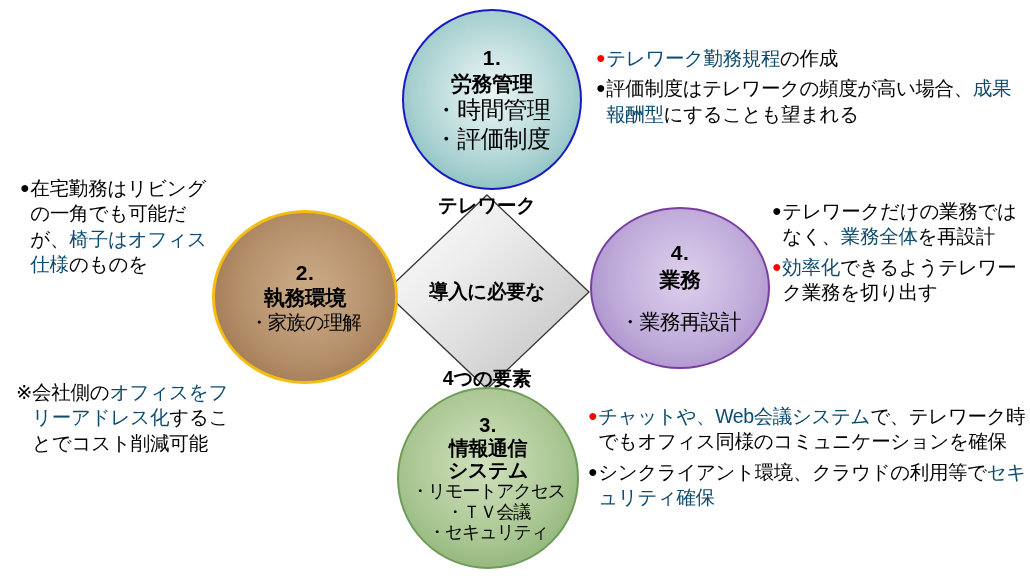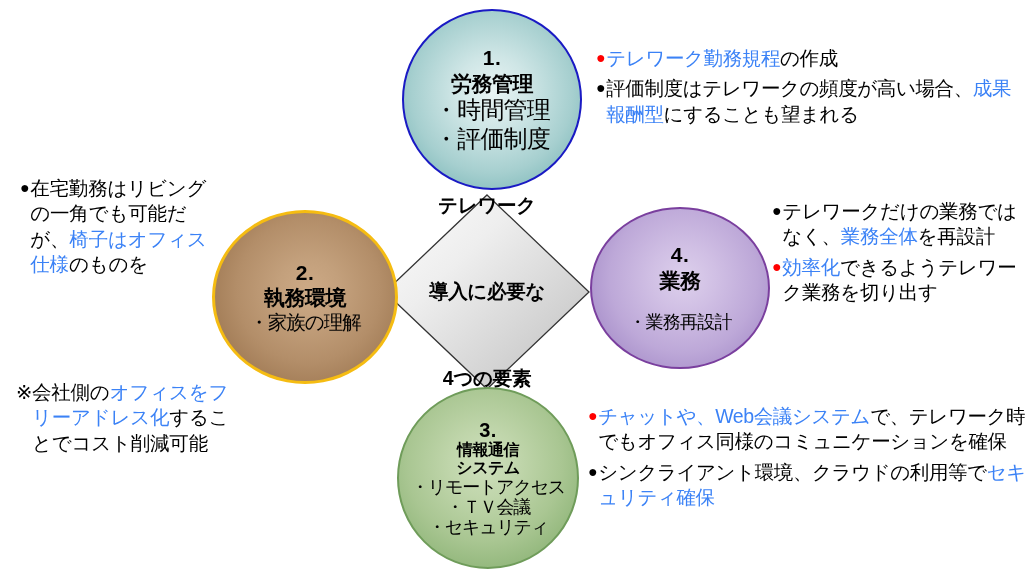--- a/index.html
+++ b/index.html
@@ -98,33 +98,33 @@
 
   
   #circle-3 {
     left: 397px; top: 387px; width: 182px; height: 182px;
     border: 2.5px solid #6f9c5a;
     background: radial-gradient(circle at 48% 42%,
                 #cfe0bd 0%, #bfd5aa 26%, #a9c692 56%, #8db477 82%, #7aa566 100%);
     line-height: 1.12;
   }
   #circle-3 .num { font-size: 20px; }
-  #circle-3 .ttl { font-size: 16px; text-align: center; }
+  #circle-3 .ttl { font-size: 20px; text-align: center; }
   #circle-3 .sub { font-size: 18px; letter-spacing: -1.2px; }
 
   
   #circle-4 {
     left: 590px; top: 207px; width: 180px; height: 162px;
     border: 2.5px solid #7a3f9e;
     background: radial-gradient(circle at 52% 44%,
                 #ddd0ec 0%, #d0bfe4 26%, #bda8d8 58%, #a58cc8 84%, #9579bd 100%);
   }
   #circle-4 .num { margin-bottom: 2px; }
   #circle-4 .ttl { margin-bottom: 18px; }
-  #circle-4 .sub { font-size: 18px; letter-spacing: -0.8px; }
+  #circle-4 .sub { font-size: 21px; letter-spacing: -0.8px; }
 
   
   .note {
     position: absolute;
     color: #000000;
     font-size: 19.5px;
     line-height: 1.30;
     letter-spacing: -0.4px;
   }
   .note .item {
@@ -138,21 +138,21 @@
     line-height: 1.55;
     margin-right: 1px;
   }
   .bullet.red  { color: #ff0000; }
   .bullet.blk  { color: #000000; }
   .marker-kome {
     flex: 0 0 auto;
     margin-right: 0px;
   }
   .txt { flex: 1 1 auto; }
-  .r { color: #3b82f6; }
+  .r { color: #0c4a6e; }
 
   #note-top-right   { left: 596px; top: 46px;  width: 432px; }
   #note-left        { left: 20px;  top: 176px; width: 205px; }
   #note-left-note   { left: 16px;  top: 380px; width: 215px; }
   #note-right       { left: 772px; top: 199px; width: 256px; }
   #note-bottom-right{ left: 588px; top: 404px; width: 440px; }
 
   #note-left .txt,
   #note-left-note .txt { letter-spacing: -0.2px; }
   #note-right .txt { letter-spacing: -0.3px; }

